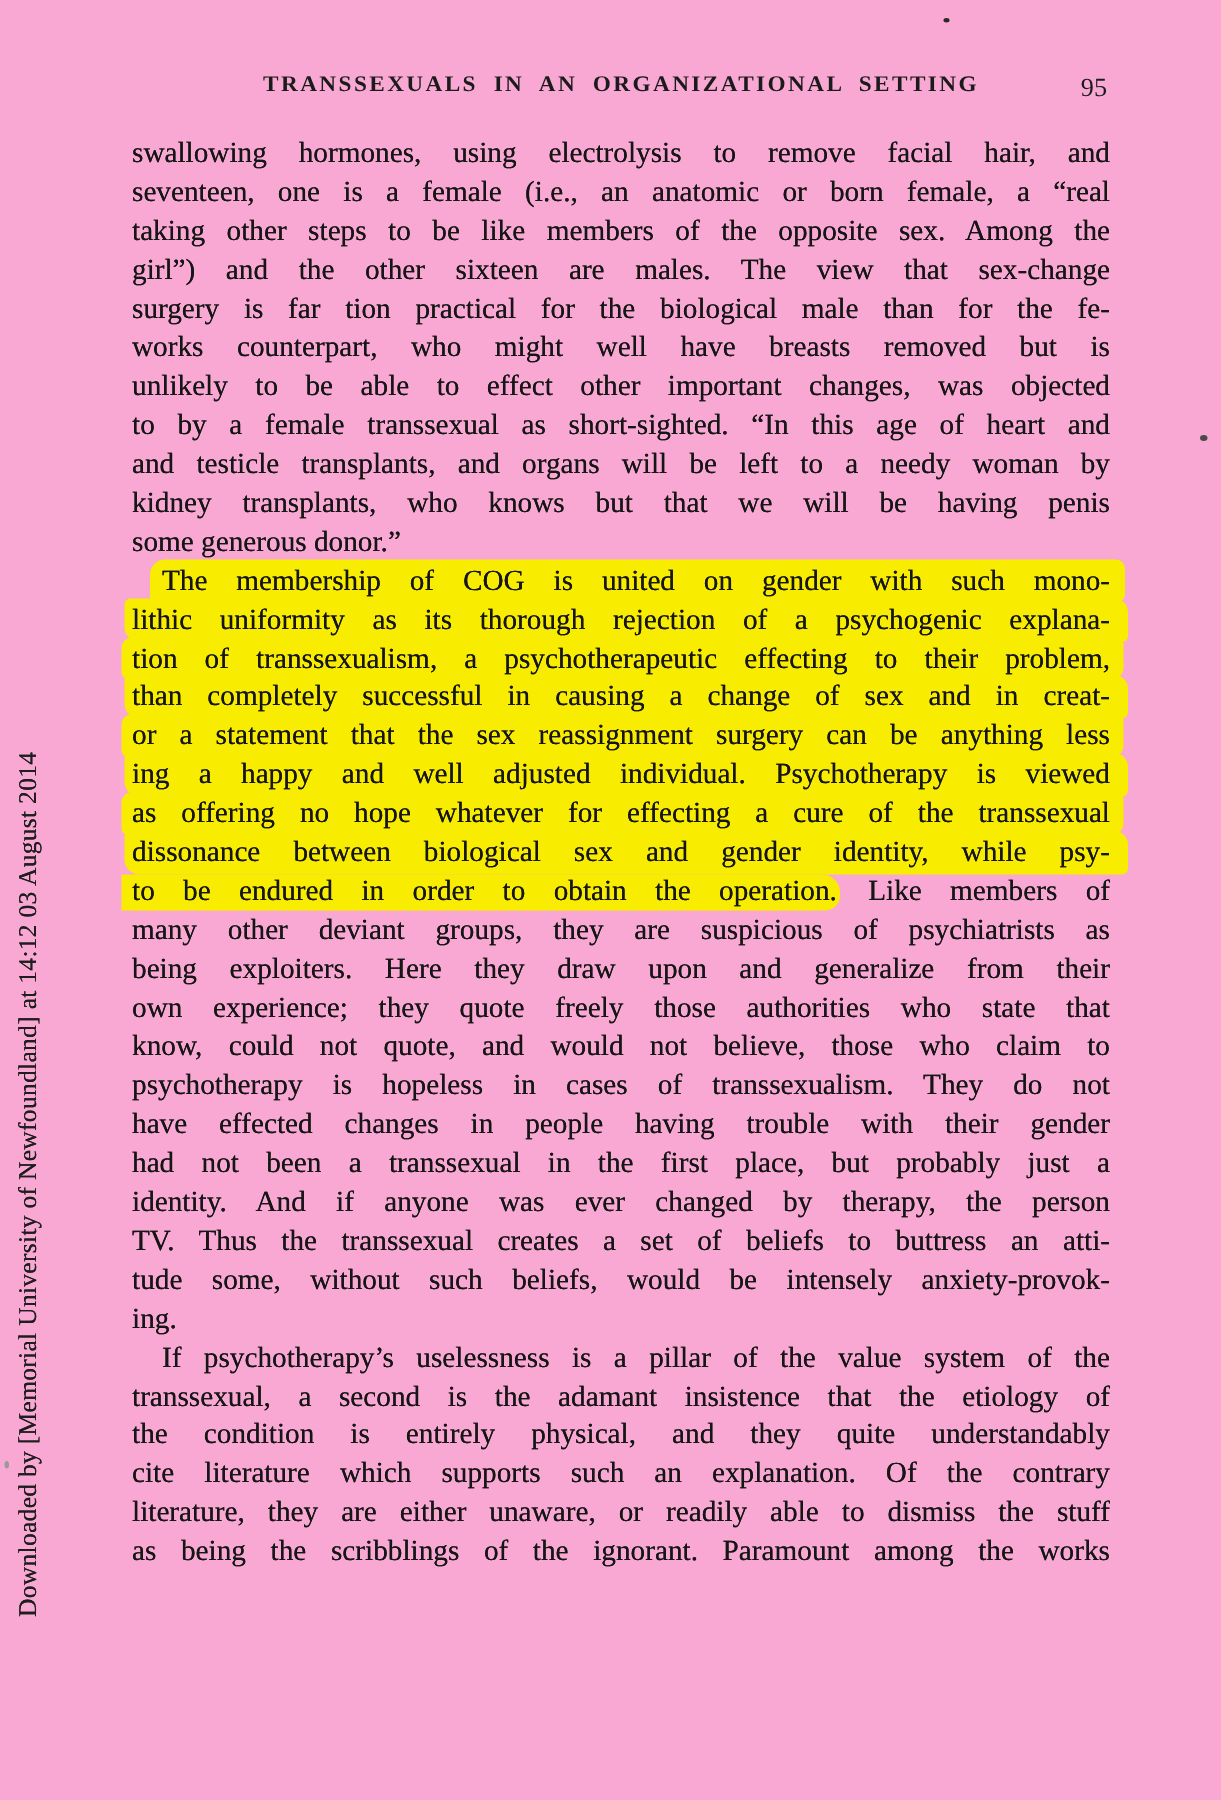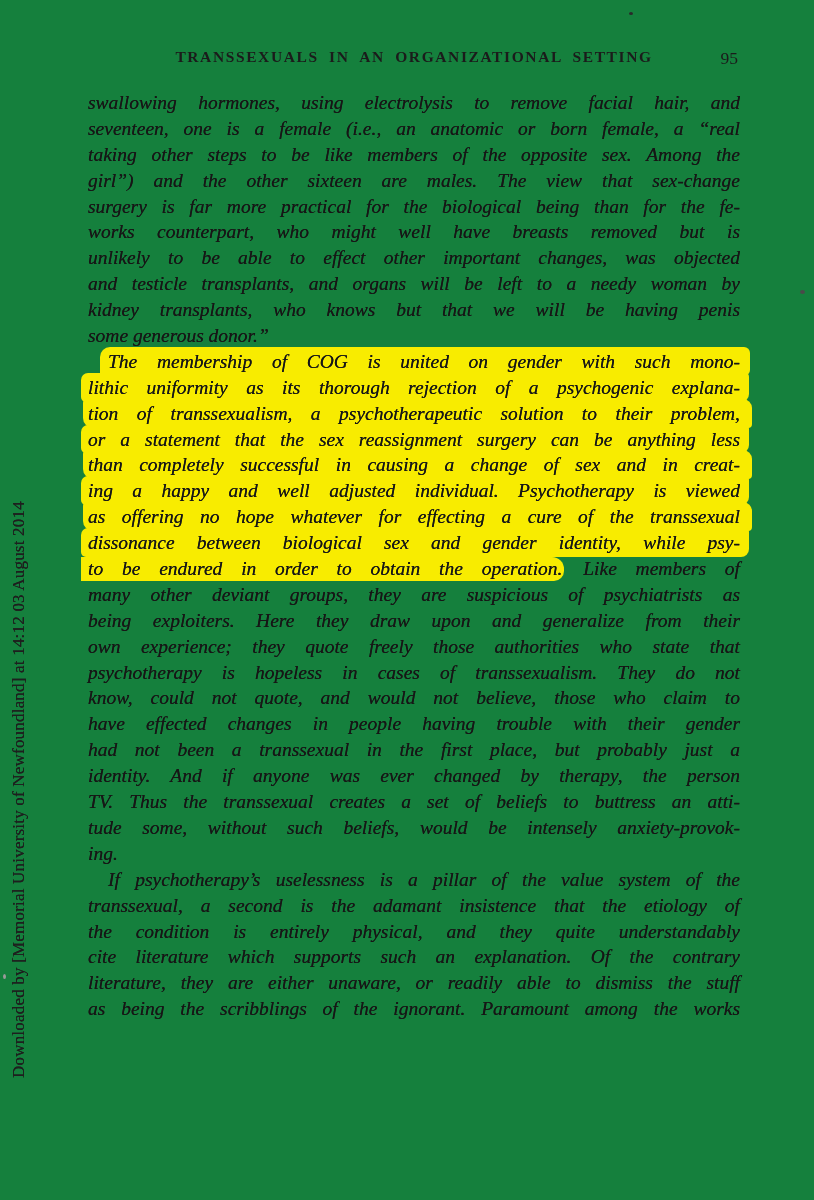--- a/index.html
+++ b/index.html
@@ -1,20 +1,20 @@
 <!DOCTYPE html>
 <html style="--hl: #f8ec00;"><head>
 <meta charset="utf-8">
 <style>
   html,body { margin:0; padding:0; background:#e8e8e8; }
   .page {
     position:relative;
     width:814px; height:1200px;
     margin:0 auto;
-    background:#15803d;
+    background:#f9a8d4;
     font-family:"Liberation Serif", serif;
     color:#161616;
     overflow:hidden;
   }
   
   .running-head {
     position:absolute; top:48px; left:88px; width:652px; height:22px;
   }
   .running-title {
     display:block; text-align:center;
@@ -24,21 +24,20 @@
   }
   .page-number {
     position:absolute; right:2px; top:0;
     font-size:17.5px; color:#1b1b1b;margin-left:36px;
   }
   
   .textcol {
     position:absolute; left:88px; top:90px; width:652px;
     font-size:19.5px; line-height:25.9px;
     text-shadow:0 0 0.4px #1a1a1a;
-    font-style:italic;
   }
   .line {
     position:relative; z-index:0;
     height:25.9px;
     text-align:justify;
     text-align-last:justify;
     white-space:normal;
   }
   .line.end { text-align-last:left; }
   .line.para { text-indent:20px; }
@@ -89,40 +88,41 @@
   <div class="running-head">
     <span class="running-title">TRANSSEXUALS IN AN ORGANIZATIONAL SETTING</span>
     <span class="page-number">95</span>
   </div>
 
   <div class="textcol" id="textcol">
       <div class="line">swallowing hormones, using electrolysis to remove facial hair, and</div>
       <div class="line">seventeen, one is a female (i.e., an anatomic or born female, a “real</div>
       <div class="line">taking other steps to be like members of the opposite sex. Among the</div>
       <div class="line">girl”) and the other sixteen are males. The view that sex-change</div>
-      <div class="line">surgery is far more practical for the biological being than for the fe-</div>
+      <div class="line">surgery is far tion practical for the biological male than for the fe-</div>
       <div class="line">works counterpart, who might well have breasts removed but is</div>
       <div class="line">unlikely to be able to effect other important changes, was objected</div>
+      <div class="line">to by a female transsexual as short-sighted. “In this age of heart and</div>
       <div class="line">and testicle transplants, and organs will be left to a needy woman by</div>
       <div class="line">kidney transplants, who knows but that we will be having penis</div>
       <div class="line end">some generous donor.”</div>
       <div class="line para hl-first">The membership of COG is united on gender with such mono-</div>
       <div class="line hl-full">lithic uniformity as its thorough rejection of a psychogenic explana-</div>
-      <div class="line hl-full">tion of transsexualism, a psychotherapeutic solution to their problem,</div>
+      <div class="line hl-full">tion of transsexualism, a psychotherapeutic effecting to their problem,</div>
+      <div class="line hl-full">than completely successful in causing a change of sex and in creat-</div>
       <div class="line hl-full">or a statement that the sex reassignment surgery can be anything less</div>
-      <div class="line hl-full">than completely successful in causing a change of sex and in creat-</div>
       <div class="line hl-full">ing a happy and well adjusted individual. Psychotherapy is viewed</div>
       <div class="line hl-full">as offering no hope whatever for effecting a cure of the transsexual</div>
       <div class="line hl-full">dissonance between biological sex and gender identity, while psy-</div>
       <div class="line"><span class="hl-span">to be endured in order to obtain the operation.</span> Like members of</div>
       <div class="line">many other deviant groups, they are suspicious of psychiatrists as</div>
       <div class="line">being exploiters. Here they draw upon and generalize from their</div>
       <div class="line">own experience; they quote freely those authorities who state that</div>
+      <div class="line">know, could not quote, and would not believe, those who claim to</div>
       <div class="line">psychotherapy is hopeless in cases of transsexualism. They do not</div>
-      <div class="line">know, could not quote, and would not believe, those who claim to</div>
       <div class="line">have effected changes in people having trouble with their gender</div>
       <div class="line">had not been a transsexual in the first place, but probably just a</div>
       <div class="line">identity. And if anyone was ever changed by therapy, the person</div>
       <div class="line">TV. Thus the transsexual creates a set of beliefs to buttress an atti-</div>
       <div class="line">tude some, without such beliefs, would be intensely anxiety-provok-</div>
       <div class="line end">ing.</div>
       <div class="line para">If psychotherapy’s uselessness is a pillar of the value system of the</div>
       <div class="line">transsexual, a second is the adamant insistence that the etiology of</div>
       <div class="line">the condition is entirely physical, and they quite understandably</div>
       <div class="line">cite literature which supports such an explanation. Of the contrary</div>

